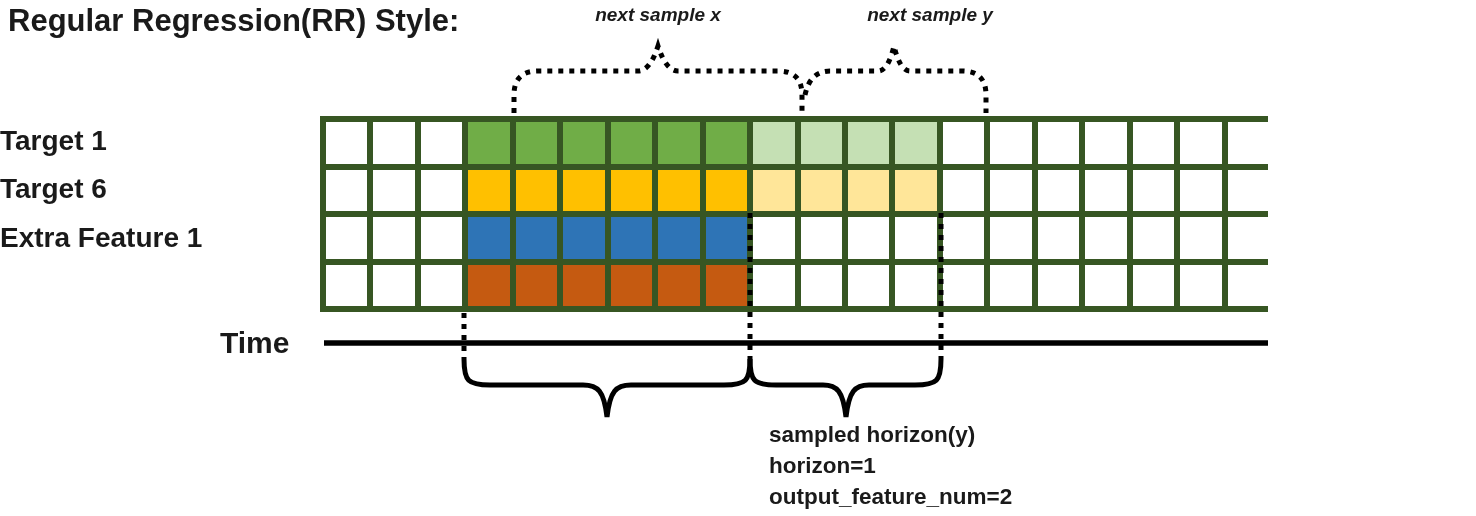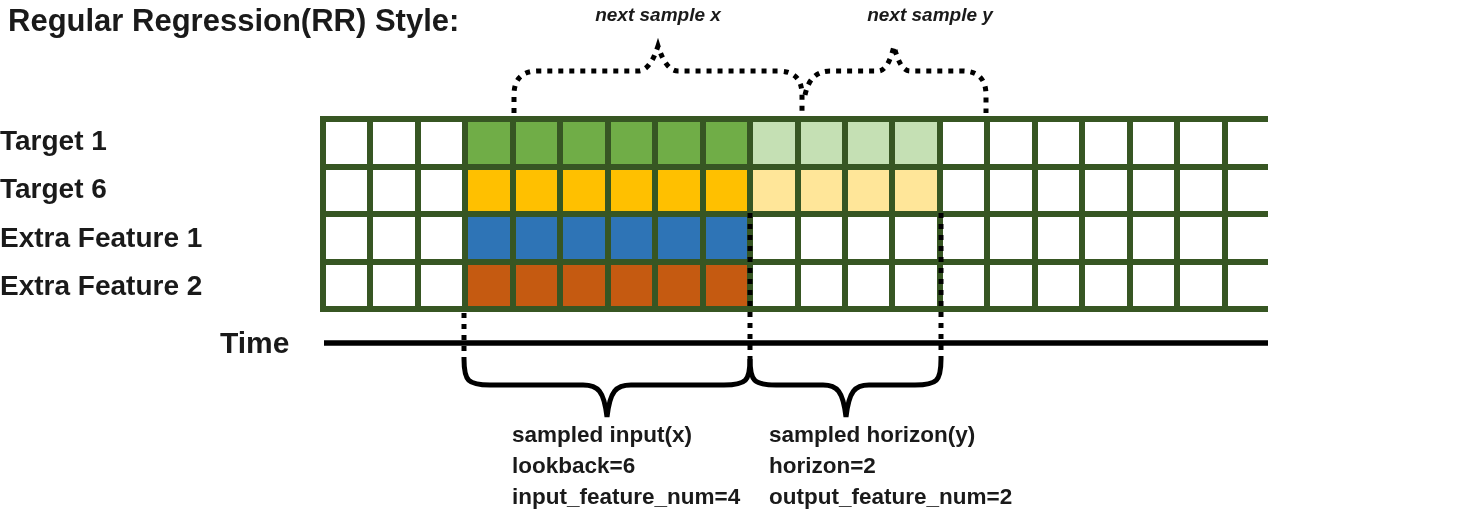--- a/index.html
+++ b/index.html
@@ -36,21 +36,20 @@
 </head>
 <body>
 
 <div id="canvas">
 
   <div id="title" class="abs">Regular Regression(RR) Style:</div>
 
   <div class="abs row-label" style="top:124px;">Target 1</div>
   <div class="abs row-label" style="top:172px;">Target 6</div>
   <div class="abs row-label" style="top:221px;">Extra Feature 1</div>
-  <div class="abs row-label" style="top:269px;">Extra Feature 2</div>
 
   <div id="sample-grid" class="abs" style="background: rgb(55, 86, 35);">
       <div class="cell" style="background: rgb(255, 255, 255);"></div>
       <div class="cell" style="background: rgb(255, 255, 255);"></div>
       <div class="cell" style="background: rgb(255, 255, 255);"></div>
       <div class="cell" style="background: rgb(112, 173, 71);"></div>
       <div class="cell" style="background: rgb(112, 173, 71);"></div>
       <div class="cell" style="background: rgb(112, 173, 71);"></div>
       <div class="cell" style="background: rgb(112, 173, 71);"></div>
       <div class="cell" style="background: rgb(112, 173, 71);"></div>
@@ -160,25 +159,20 @@
 
     <line x1="324" y1="343" x2="1446" y2="343" stroke="#000" stroke-width="5.5"></line>
     <polygon points="1443,333 1466,343 1443,353" fill="#000"></polygon>
   </svg>
 
   <div id="next-sample-x-label" class="abs brace-label">next sample x</div>
   <div id="next-sample-y-label" class="abs brace-label">next sample y</div>
 
   <div id="time-label" class="abs">Time</div>
 
-  <div id="input-note" class="abs note-block">
-    <div>sampled input(x)</div>
-    <div>lookback=6</div>
-    <div>input_feature_num=4</div>
-  </div>
 
   <div id="output-note" class="abs note-block">
     <div>sampled horizon(y)</div>
-    <div>horizon=2</div>
+    <div>horizon=1</div>
     <div>output_feature_num=2</div>
   </div>
 
 </div>
 
 </body></html>

